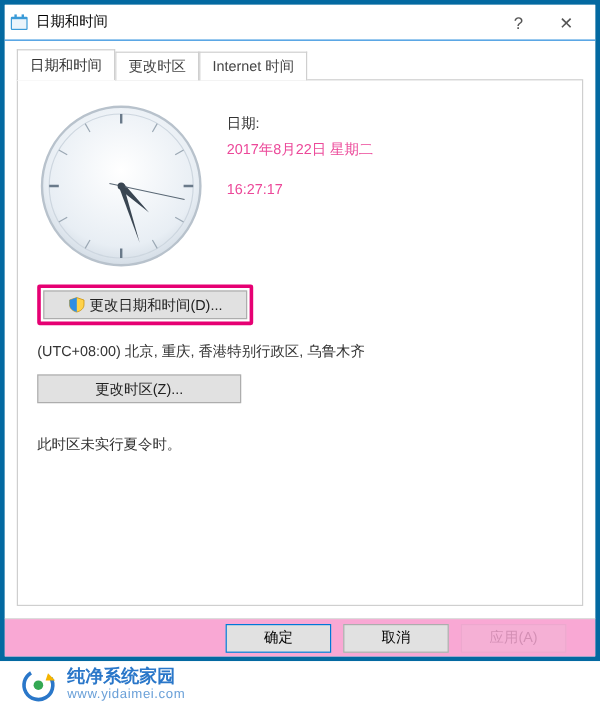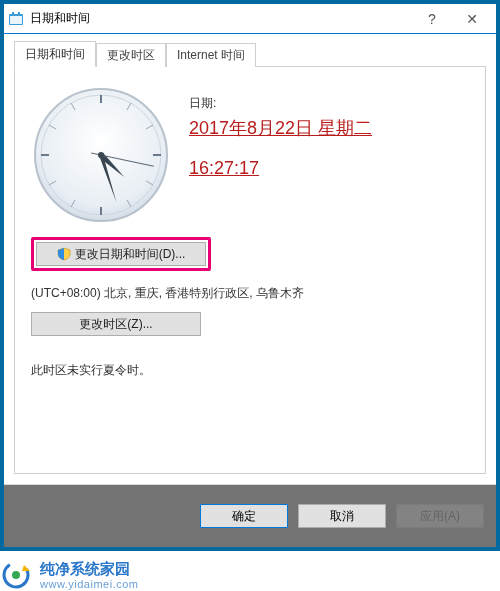--- a/index.html
+++ b/index.html
@@ -114,25 +114,24 @@
   .info-col {
     flex: 1;
     padding-top: 6px;
   }
   .field-lbl {
     font-size: 12px;
     color: #333;
     margin-top: 4px;
   }
   .field-val {
-    font-size: 18px;
-    color: #b91c1c;
+    font-size: 12px;
+    color: #ec4899;
     margin-top: 4px;
     margin-bottom: 18px;
-    text-decoration: underline;
   }
   .btn-row-right {
     display: flex;
     justify-content: flex-start;
     margin-top: 12px;
   }
   .highlight {
     border: 3px solid #e60073;
     padding: 2px;
     display: inline-block;
@@ -170,28 +169,28 @@
     font-size: 12px;
     color: #333;
     margin-top: 14px;
   }
   .dst-note {
     font-size: 12px;
     color: #333;
     margin-top: 26px;
   }
   .dialog-btns {
-    height: 63px;
-    background: #737373;
+    height: 32px;
+    background: #f9a8d4;
     border-top: 1px solid #dcdcdc;
     display: flex;
     align-items: center;
     justify-content: flex-end;
     gap: 10px;
-    padding: 0 12px;
+    padding: 0 24px;
   }
   .dlg-btn {
     min-width: 88px;
     height: 24px;
     border: 1px solid #adadad;
     background: #e1e1e1;
     font-size: 12px;
     display: inline-flex;
     align-items: center;
     justify-content: center;
@@ -200,23 +199,23 @@
     border: 1px solid #0078d7;
     background: #e1e1e1;
   }
   .watermark {
     position: absolute;
     left: 0;
     bottom: 0;
     width: 500px;
     height: 40px;
     display: flex;
-    align-items: flex-end;
+    align-items: center;
     gap: 8px;
-    padding-left: 0;
+    padding-left: 16px;
     background: #fff;
     font-size: 14px;
     color: #1a73d6;
     pointer-events: none;
   }
   .wm-logo {
     width: 32px; height: 32px; display:inline-block;
   }
   .wm-text {
     display: flex; flex-direction: column; line-height: 1.2;

